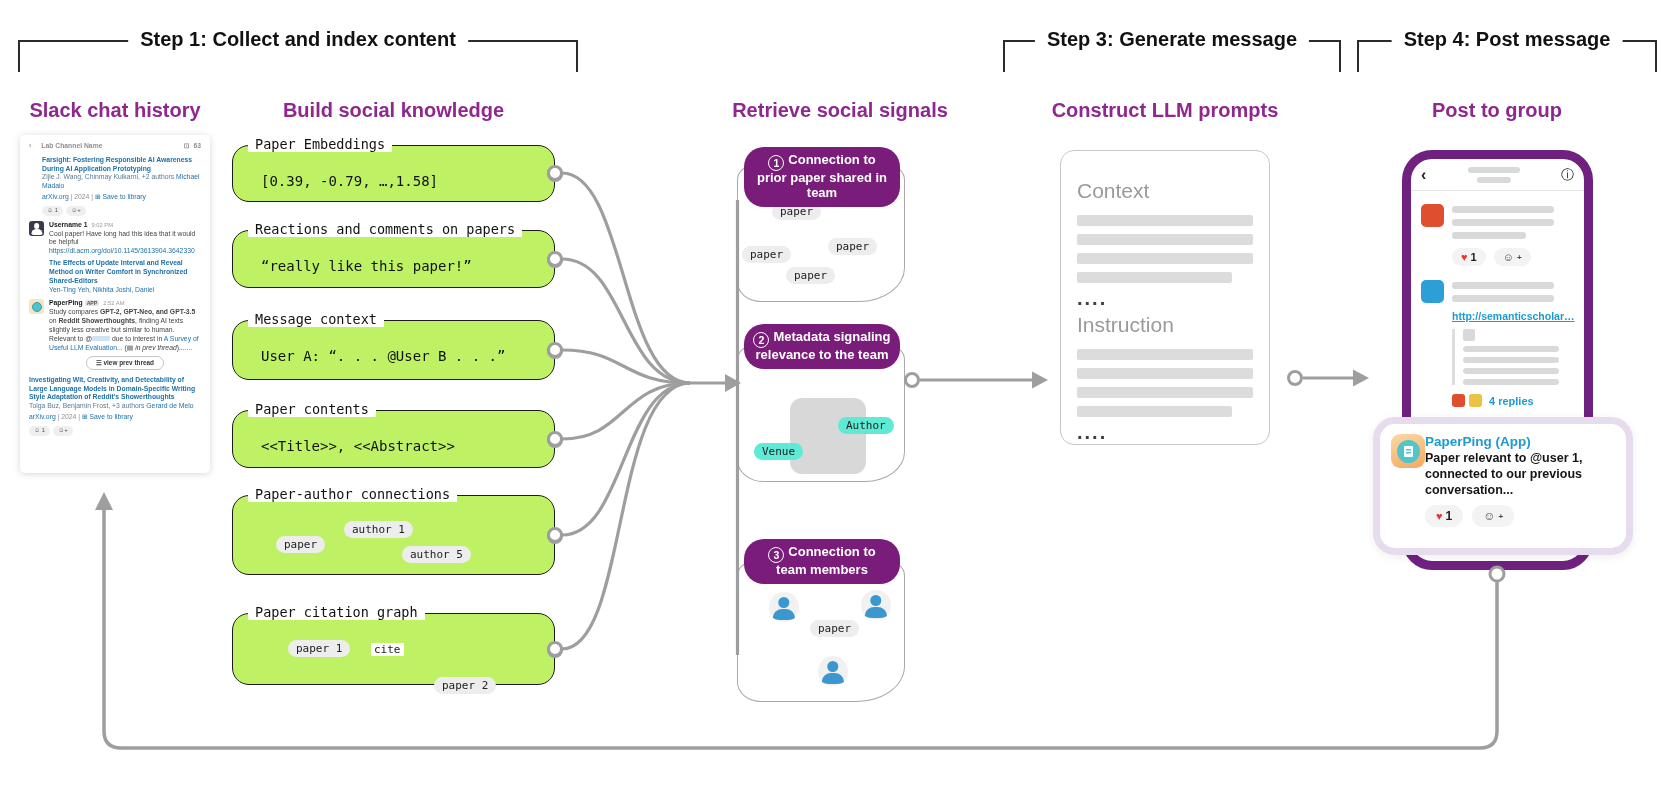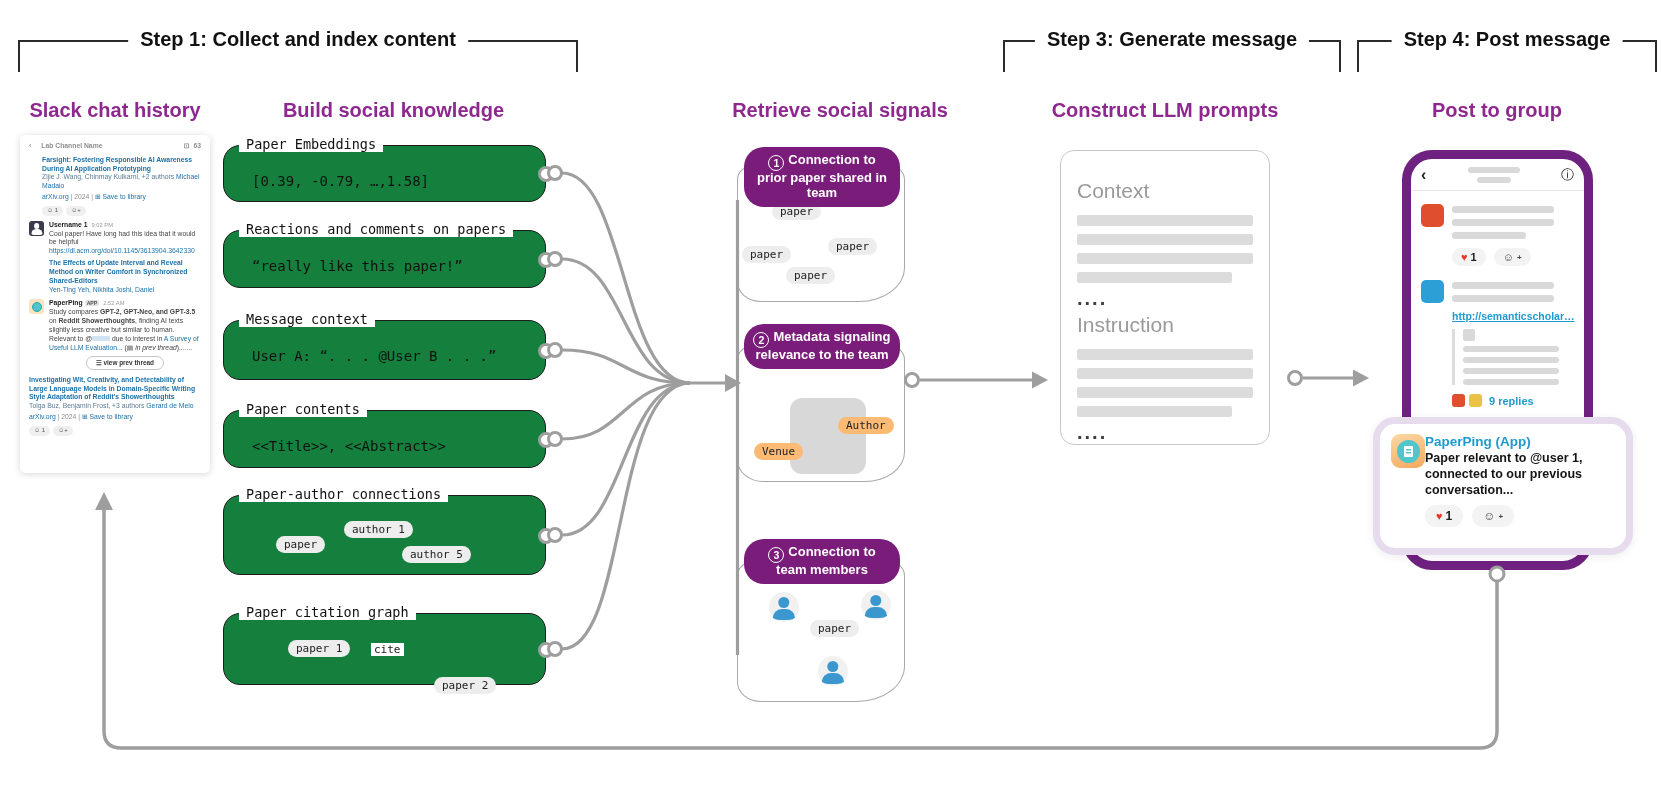--- a/index.html
+++ b/index.html
@@ -42,42 +42,42 @@
   .redact{display:inline-block;width:18px;height:5px;background:#cfe3f3;border-radius:1px;}
   .sl-btn{display:block;margin:4px auto 3px;border:1px solid #c5c5c5;border-radius:8px;padding:1.5px 9px;
           font-weight:bold;color:#333;background:#fff;font-size:6.4px;text-align:center;width:fit-content;}
   .person{position:relative;}
   .person::before{content:"";position:absolute;top:16%;left:50%;transform:translateX(-50%);
                   width:38%;height:38%;border-radius:50%;background:currentColor;}
   .person::after{content:"";position:absolute;bottom:7%;left:50%;transform:translateX(-50%);
                  width:74%;height:36%;border-radius:50% 50% 40% 40%/90% 90% 30% 30%;background:currentColor;}
 
   
-  .kbox{position:absolute;left:223px;width:323px;background:#15803d;border:1.7px solid #1c1c1c;border-radius:17px;z-index:1;}
+  .kbox{position:absolute;left:232px;width:323px;background:#bef264;border:1.7px solid #1c1c1c;border-radius:17px;z-index:1;}
   .legend{position:absolute;top:-10px;left:15px;background:#fff;padding:0 7px;white-space:nowrap;
           font-family:"DejaVu Sans Mono",monospace;font-size:13.5px;color:#111;}
   .kval{position:absolute;left:28px;top:27px;font-family:"DejaVu Sans Mono",monospace;font-size:14px;color:#111;white-space:nowrap;}
   .kdot{position:absolute;right:-9px;top:50%;margin-top:-7.5px;width:16px;height:16px;border-radius:50%;
         background:#fff;border:3px solid #9e9e9e;}
   .node{position:absolute;z-index:2;background:#ededed;border-radius:9px;white-space:nowrap;
         font-family:"DejaVu Sans Mono",monospace;font-size:11px;color:#222;padding:2px 8px;}
   .cite-label{position:absolute;z-index:2;background:#fff;padding:0 3px;
         font-family:"DejaVu Sans Mono",monospace;font-size:11px;color:#222;}
 
   
   .scard{position:absolute;left:737px;width:168px;background:#fff;border:1.8px solid #a8a8a8;z-index:1;}
   .sc1{top:166px;height:136px;border-radius:14px 14px 46px 24px / 14px 14px 34px 20px;}
   .sc2{top:346px;height:136px;border-radius:14px 14px 40px 26px / 14px 14px 30px 22px;}
   .sc3{top:562px;height:140px;border-radius:14px 14px 48px 24px / 14px 14px 36px 20px;}
   .spill{position:absolute;left:744px;width:156px;z-index:3;background:#7a1c7a;color:#fff;border-radius:20px;
          text-align:center;font-weight:bold;font-size:13px;line-height:1.15;padding:6px 8px;}
   .num{display:inline-flex;width:16px;height:16px;border:1.5px solid #fff;border-radius:50%;
        align-items:center;justify-content:center;font-size:10.5px;margin-right:4px;vertical-align:-3px;}
   .meta-square{position:absolute;left:790px;top:398px;width:76px;height:76px;border-radius:12px;background:#d8d8d8;z-index:2;}
-  .node-lite{background:#fdba74;}
+  .node-lite{background:#5eead4;}
   .person-ico{position:absolute;width:30px;height:30px;border-radius:50%;background:#f1f1f1;color:#3a98cf;z-index:2;}
 
   
   .llm{position:absolute;left:1060px;top:150px;width:210px;height:295px;border:1.6px solid #c7c7c7;
        border-radius:14px;background:#fff;padding:26px 16px;z-index:1;}
   .llm-h{font-size:21px;color:#9a9a9a;margin:2px 0 12px;}
   .bars{display:flex;flex-direction:column;gap:8px;}
   .gbar{height:11px;background:#dcdcdc;border-radius:2px;width:100%;}
   .gbar.short{width:88%;}
   .dots{font-size:20px;font-weight:bold;color:#3f3f3f;letter-spacing:2px;line-height:10px;margin:10px 0 8px;height:12px;}
@@ -359,21 +359,21 @@
       <div class="ph-quote">
         <div class="qsq"></div>
         <div class="bar" style="width:96px;height:6px;"></div>
         <div class="bar" style="width:96px;height:6px;"></div>
         <div class="bar" style="width:96px;height:6px;"></div>
         <div class="bar" style="width:96px;height:6px;"></div>
       </div>
       <div class="ph-thread">
         <div class="sq av-red"></div>
         <div class="sq sq-y"></div>
-        <span class="replies">9 replies</span>
+        <span class="replies">4 replies</span>
       </div>
     </div>
   </div>
 
   <div class="popup">
     <div class="pp-avatar">
       <div class="pp-circle">
           <div class="pp-doc"></div>
         </div>
     </div>

